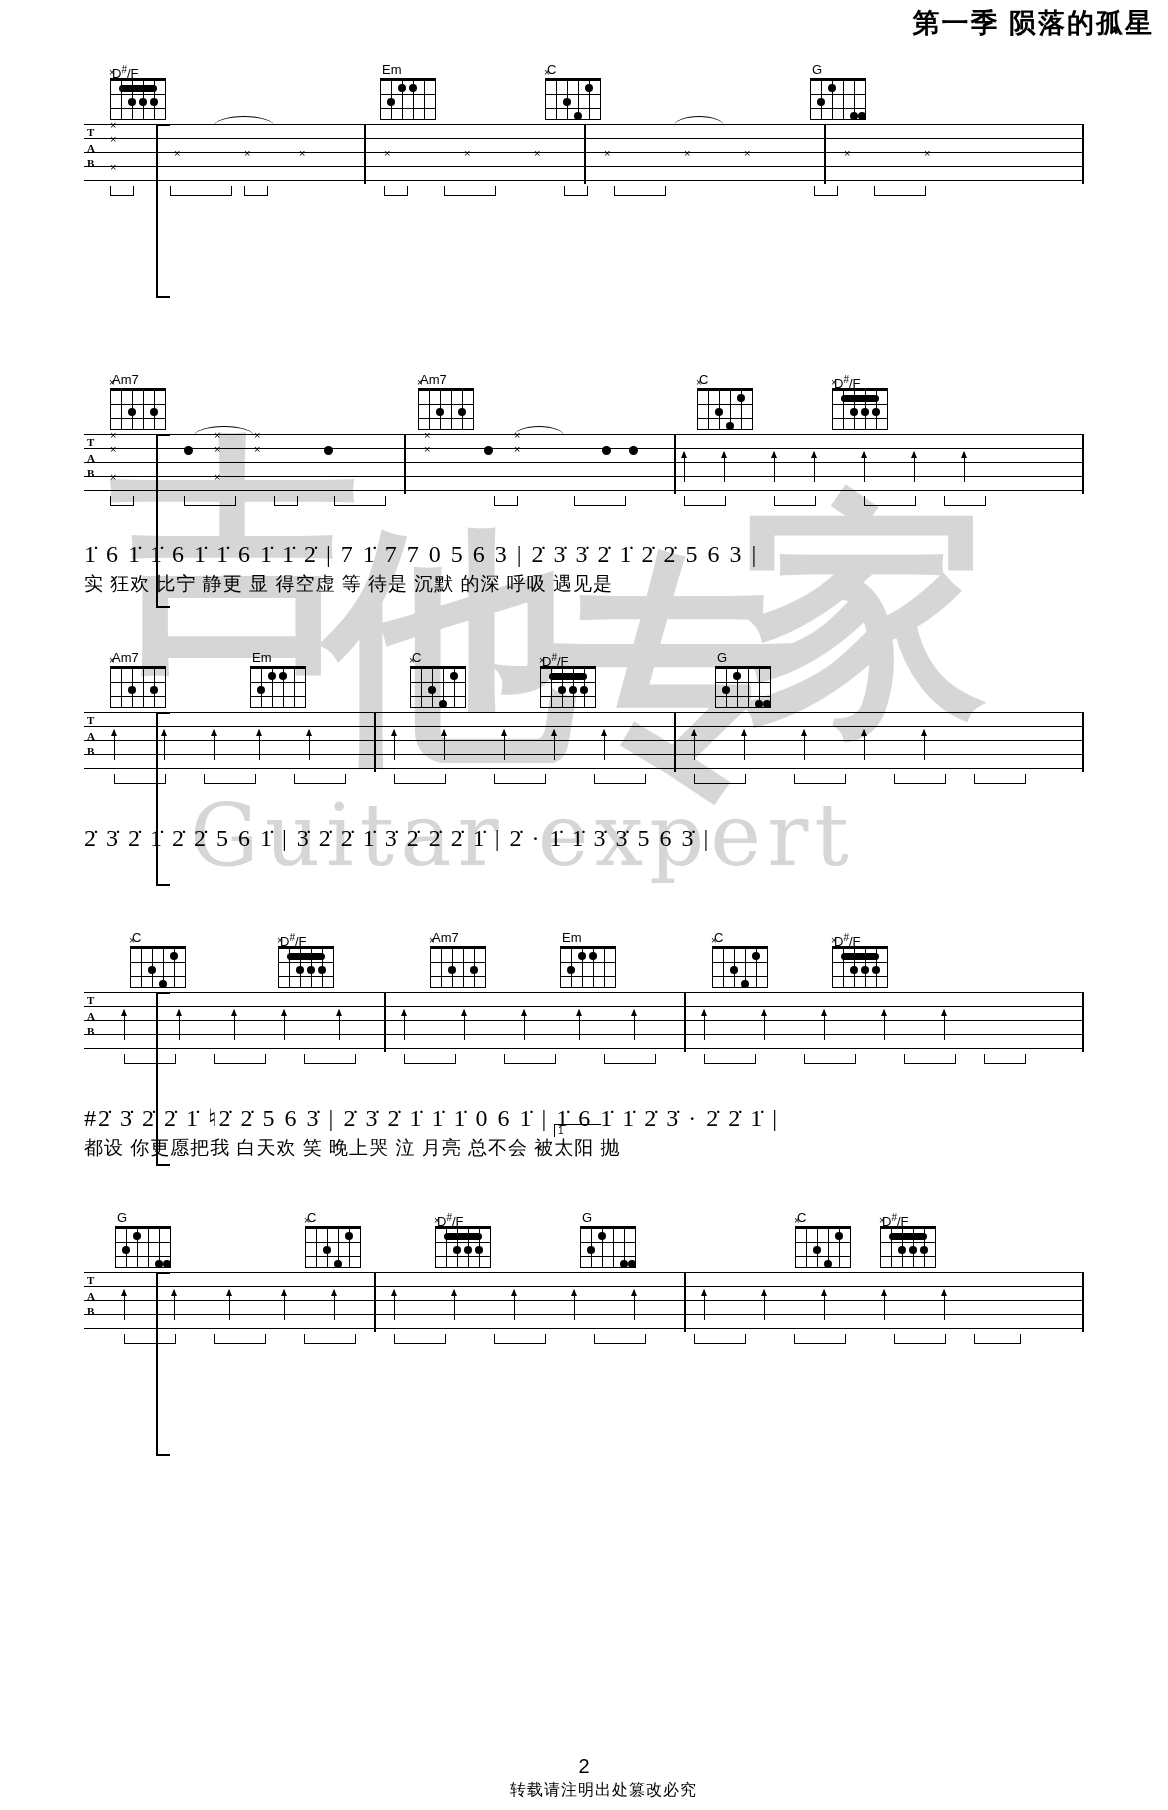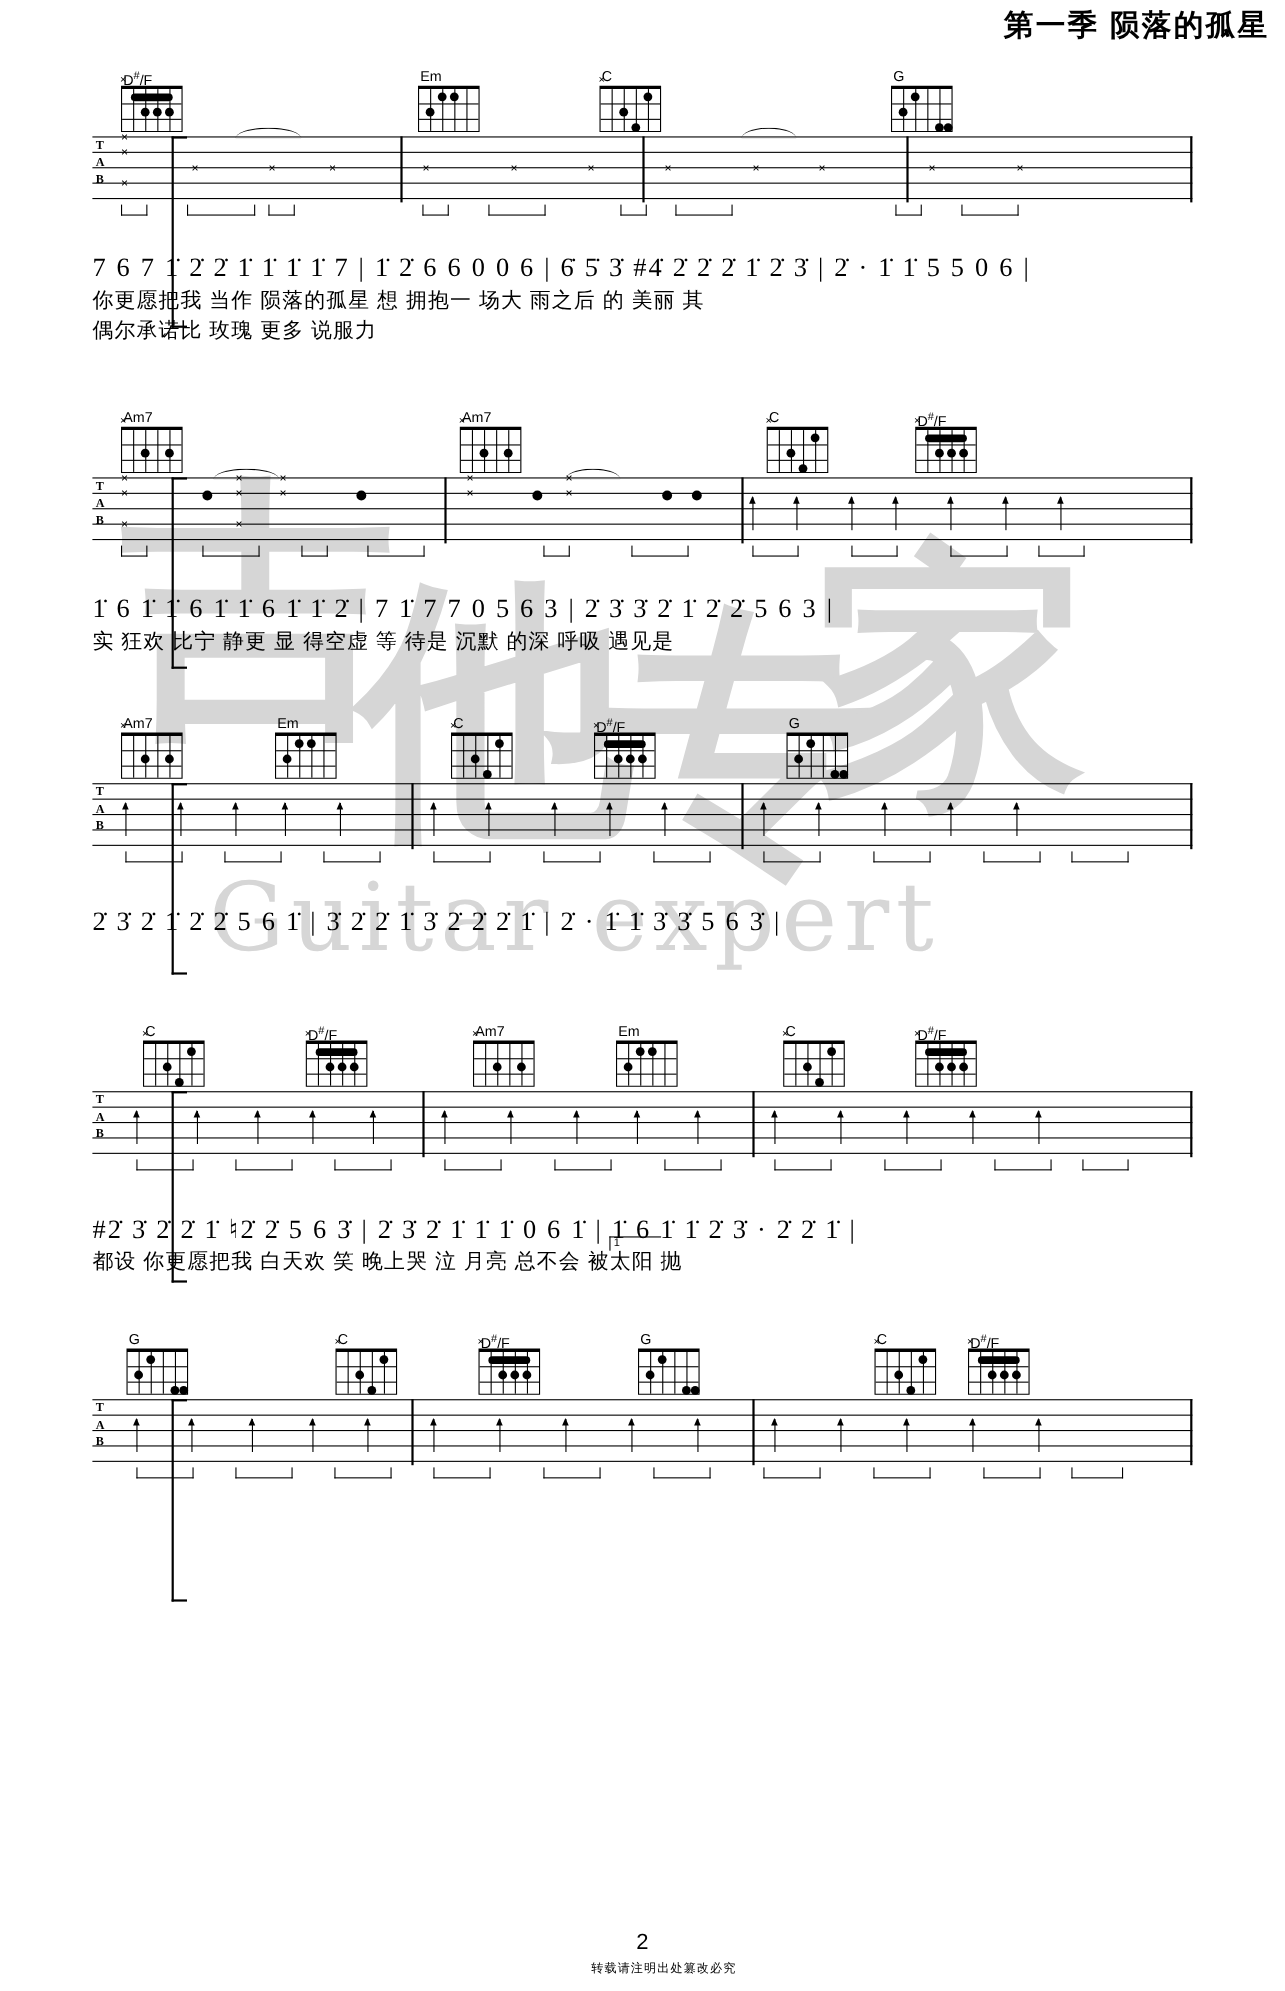--- a/index.html
+++ b/index.html
@@ -256,21 +256,21 @@
     bottom: 8px;
     left: 0;
     width: 1168px;
     text-align: center;
   }
   .pagenum {
     font-size: 20px;
     line-height: 24px;
   }
   .footer-note {
-    font-size: 11px;
+    font-size: 16px;
     letter-spacing: 1px;
     line-height: 24px;
     padding-left: 39px;
   }
 </style>
 </head>
 <body>
 
 <div class="page">
 
@@ -388,25 +388,20 @@
       <div class="beam" style="left:300px; top:62px; width:22px;"></div>
       <div class="beam" style="left:360px; top:62px; width:50px;"></div>
       <div class="beam" style="left:480px; top:62px; width:22px;"></div>
       <div class="beam" style="left:530px; top:62px; width:50px;"></div>
       <div class="beam" style="left:730px; top:62px; width:22px;"></div>
       <div class="beam" style="left:790px; top:62px; width:50px;"></div>
       <div class="slur" style="left:130px; top:-8px; width:60px;"></div>
       <div class="slur" style="left:590px; top:-8px; width:50px;"></div>
     </div>
 
-    <div class="lyricblock" style="margin-top:26px;">
-      <div class="numline">7 6 7 1̇ 2̇ 2̇ 1̇ 1̇ 1̇ 1̇ 7 | 1̇ 2̇ 6 6   0 0 6 | 6̇ 5̇ 3̇ #4̇ 2̇ 2̇ 2̇ 1̇ 2̇ 3̇ | 2̇ · 1̇ 1̇ 5 5 0 6 |</div>
-      <div class="lyric">你更愿把我 当作 陨落的孤星    想 拥抱一 场大 雨之后 的 美丽    其</div>
-      <div class="lyric2">偶尔承诺比 玫瑰 更多 说服力</div>
-    </div>
   </div>
 
   <div class="system" style="top:372px;">
     <div class="chords-row">
 
       <div class="chordbox" style="left:110px;">
         <div class="cname">Am7</div>
         <div class="grid">
           <div class="vline" style="left:10px;"></div>
             <div class="vline" style="left:21px;"></div>

